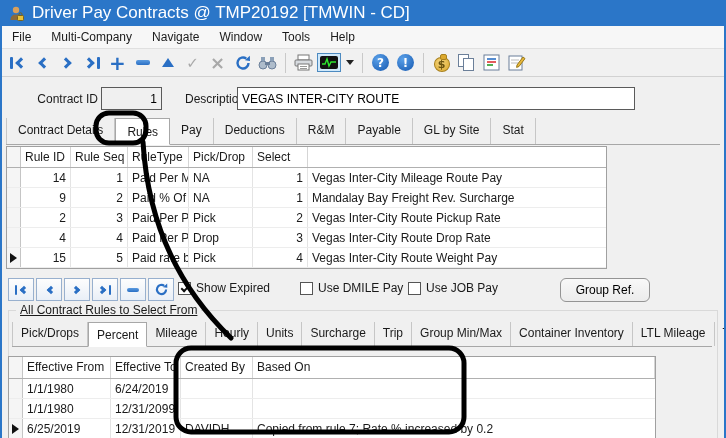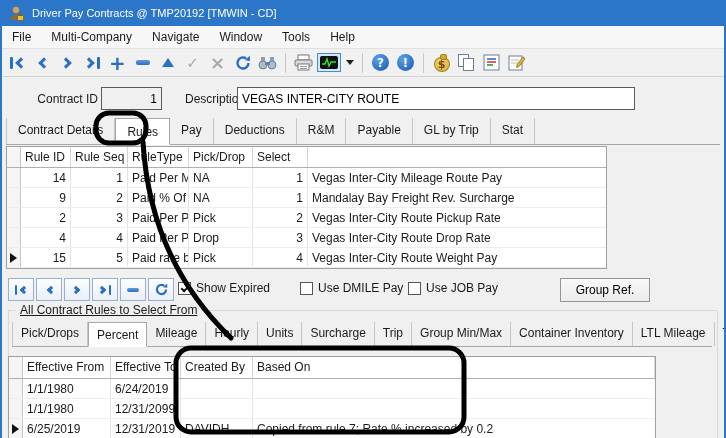--- a/index.html
+++ b/index.html
@@ -12,21 +12,21 @@
     color: #1a1a1a;
   }
 
   
   .win-edge { position:absolute; top:0; width:2px; height:438px; background:#2b76c8; z-index:40; }
   .win-edge.left { left:0; } .win-edge.right { right:0; }
 
   
   .titlebar { position:absolute; left:0; top:0; width:726px; height:26px; background:#2b76c8; display:flex; align-items:center; }
   .titlebar .appicon { width:17px; height:17px; margin-left:8px; }
-  .titlebar .ttext { color:#fff; font-size:11px; margin-left:7px; white-space:nowrap; }
+  .titlebar .ttext { color:#fff; font-size:17px; margin-left:7px; white-space:nowrap; }
 
   
   .menubar { position:absolute; left:0; top:26px; width:726px; height:22px; background:#f7f7f7; display:flex; align-items:center; padding-left:2px; }
   .menuitem { padding:0 10px; line-height:22px; cursor:default; }
 
   
   .toolbar { position:absolute; left:0; top:48px; width:726px; height:29px; background:#f1f1f1; border-top:1px solid #e0e0e0; border-bottom:1px solid #d2d2d2; display:flex; align-items:center; padding-left:6px; gap:2px; }
   .tbtn { width:23px; height:23px; display:flex; align-items:center; justify-content:center; gap:1px; }
   .tsep { width:1px; height:20px; background:#c9c9c9; margin:0 4px; }
   .bar  { width:3px; height:12px; background:#2a6fc4; border-radius:1px; }
@@ -222,21 +222,21 @@
 <div class="flabel" style="left:185px; width:62px;">Description</div>
 <input class="finput" style="left: 237px; width: 398px; background: rgb(255, 255, 255);" value="VEGAS INTER-CITY ROUTE">
 
 <div class="tabstrip" style="left:6px; top:118px; width:714px; height:27px;">
   <div class="tab">Contract Details</div>
   <div class="tab sel">Rules</div>
   <div class="tab">Pay</div>
   <div class="tab">Deductions</div>
   <div class="tab">R&amp;M</div>
   <div class="tab">Payable</div>
-  <div class="tab">GL by Trip</div>
+  <div class="tab">GL by Site</div>
   <div class="tab">Stat</div>
 </div>
 
 <div class="grid g1" style="left:6px; top:146px; width:601px;">
   <div class="grow head">
     <div class="gut"></div>
     <div class="gc c0">Rule ID</div>
     <div class="gc c1">Rule Seq</div>
     <div class="gc c2">RuleType</div>
     <div class="gc c3">Pick/Drop</div>
@@ -322,21 +322,21 @@
   <span>Show Expired</span>
 </div>
 <div class="cbwrap" style="left:300px;">
   <span class="cbox"></span>
   <span>Use DMILE Pay</span>
 </div>
 <div class="cbwrap" style="left:408px;">
   <span class="cbox"></span>
   <span>Use JOB Pay</span>
 </div>
-<button class="btn" style="left:560px; top:278px; width:90px; height:24px; font-family:'Liberation Sans',sans-serif; font-size:12px;">Group Ref.</button>
+<button class="btn" style="left:560px; top:278px; width:90px; height:24px; font-family:'Liberation Sans',sans-serif; font-size:12px;border-radius:6px;">Group Ref.</button>
 
 <div class="groupbox"></div>
 <div class="gb-label">All Contract Rules to Select From</div>
 
 <div class="tabstrip small" style="left:12px; top:322px; width:700px; height:25px;">
   <div class="tab">Pick/Drops</div>
   <div class="tab sel">Percent</div>
   <div class="tab">Mileage</div>
   <div class="tab">Hourly</div>
   <div class="tab">Units</div>

